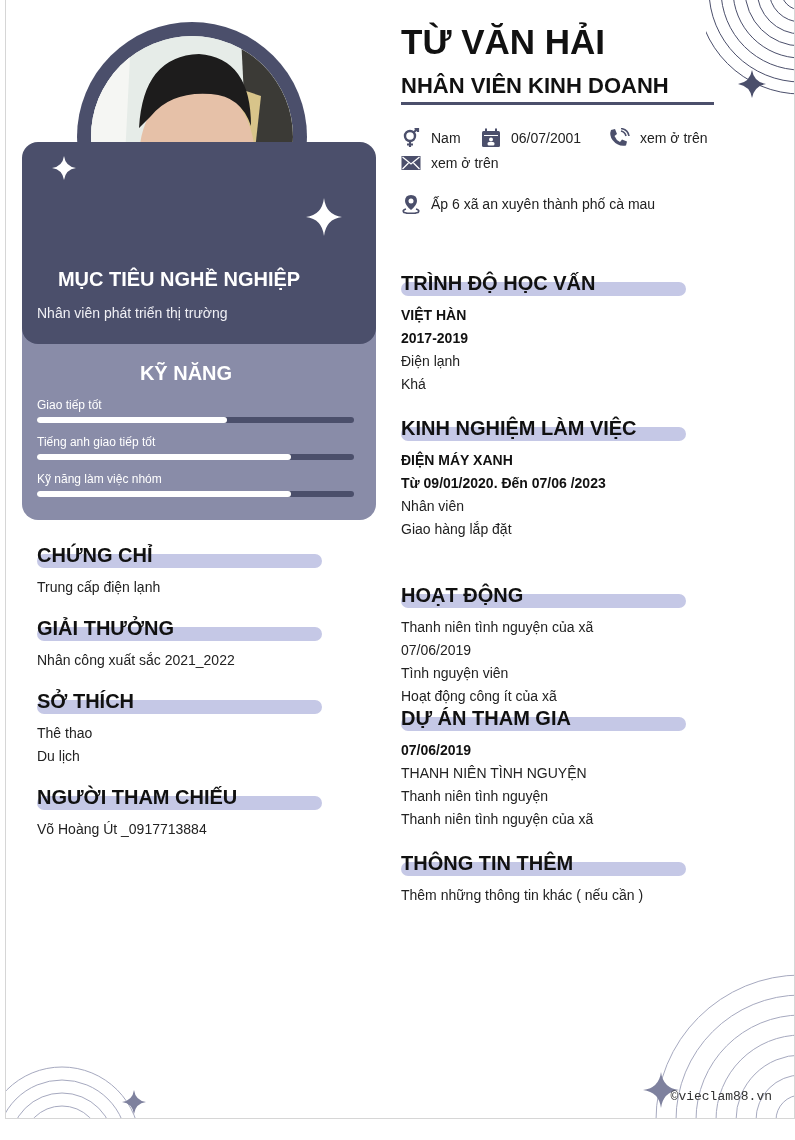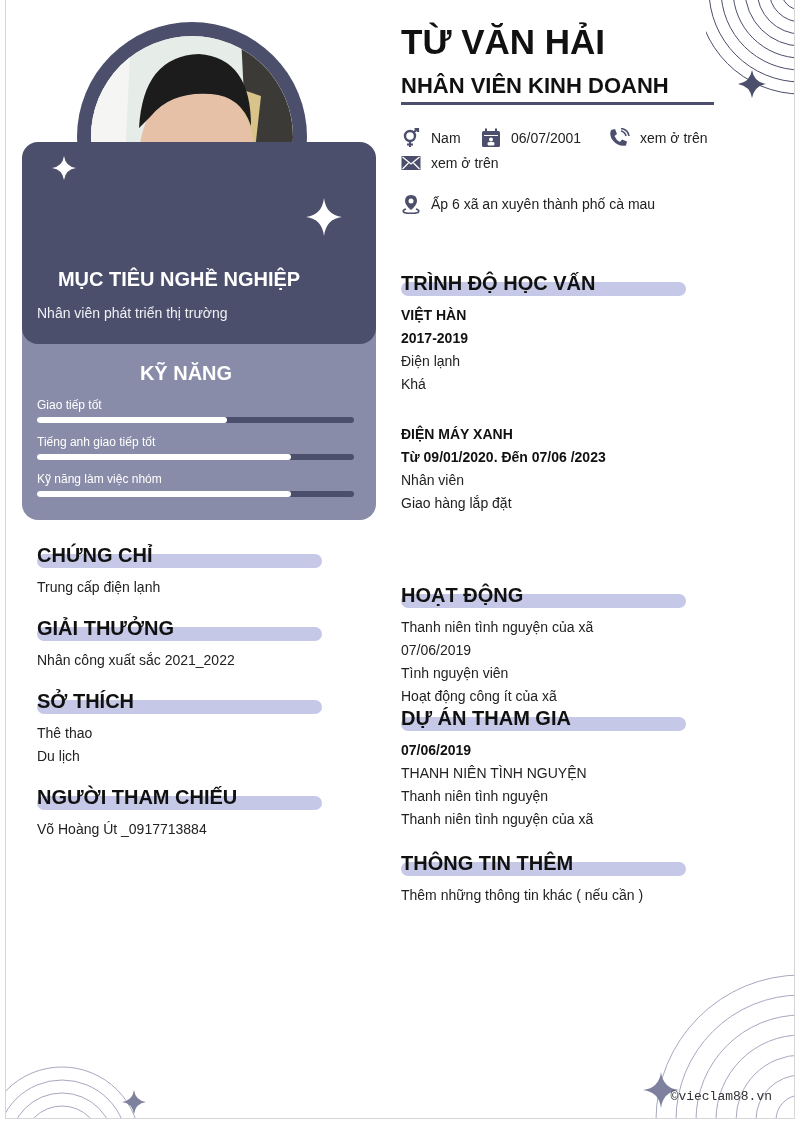--- a/index.html
+++ b/index.html
@@ -225,20 +225,24 @@
       </div>
     <div class="section-body">
       <div class="line bold">VIỆT HÀN</div>
       <div class="line bold">2017-2019</div>
       <div class="line">Điện lạnh</div>
       <div class="line">Khá</div>
     </div>
   </div>
 
   <div class="section" style="left:395px;top:417px;">
+    <div class="section-head">
+        <div class="section-bar"></div>
+      <div class="section-title">KINH NGHIỆM LÀM VIỆC</div>
+      </div>
     <div class="section-body">
       <div class="line bold">ĐIỆN MÁY XANH</div>
       <div class="line bold">Từ 09/01/2020. Đến 07/06 /2023</div>
       <div class="line">Nhân viên</div>
       <div class="line">Giao hàng lắp đặt</div>
     </div>
   </div>
 
   <div class="section" style="left:395px;top:584px;">
     <div class="section-head">

